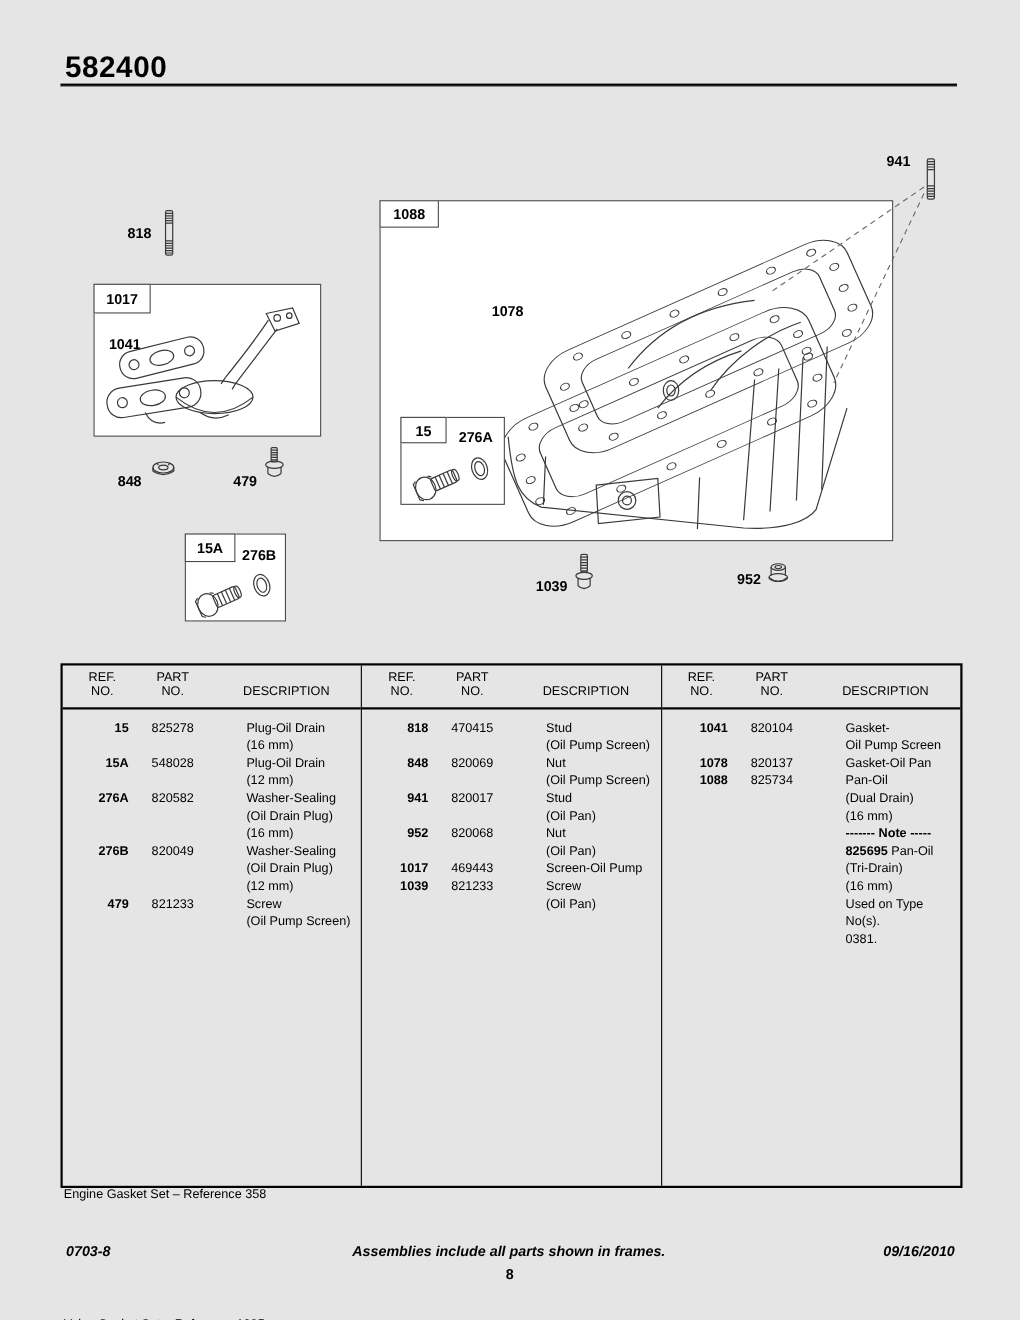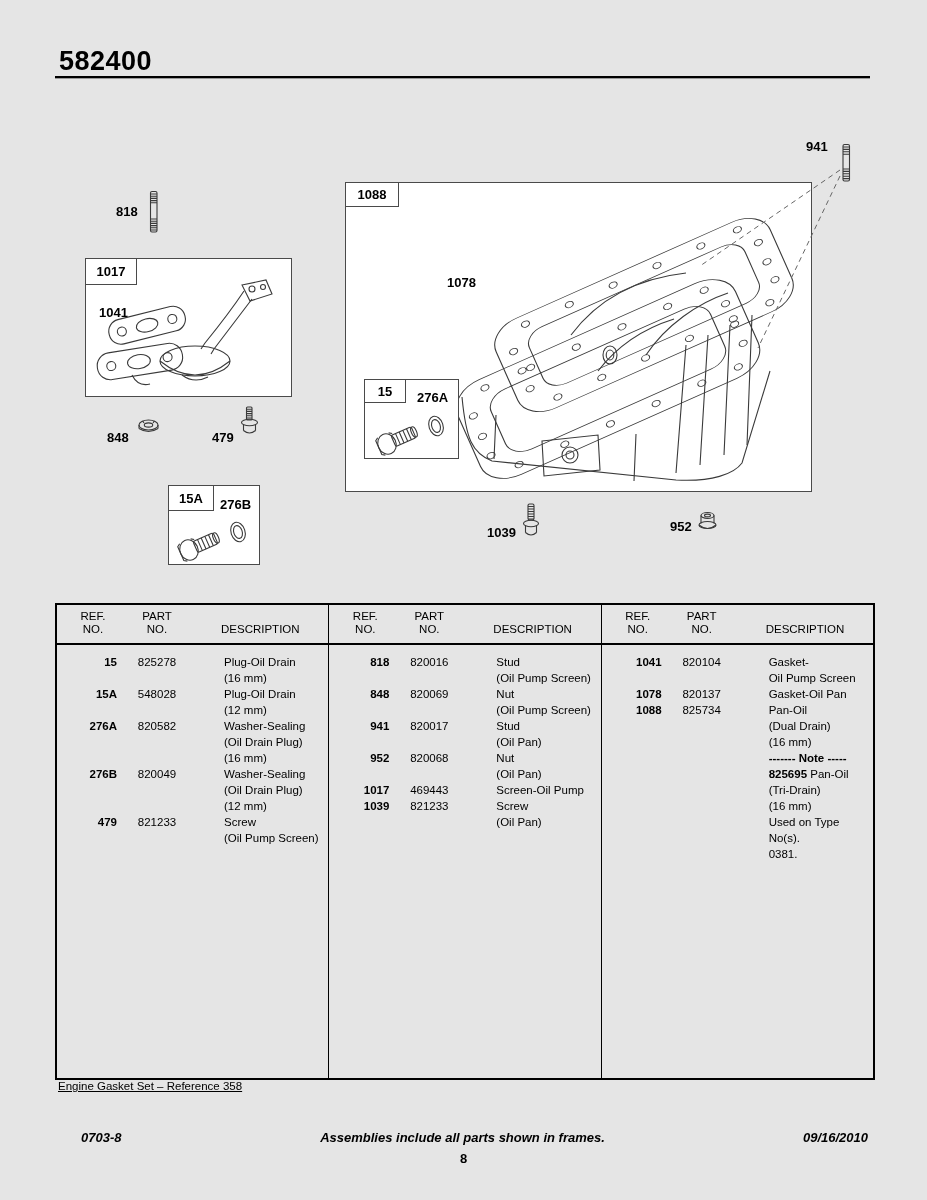--- a/index.html
+++ b/index.html
@@ -30,23 +30,23 @@
   .phead .h { line-height:13px; text-align:center; }
   .phead .hdesc { align-self:end; padding-left:24px; line-height:13px; }
   .pbody { padding:9px 4px 0 12px; font-size:11.5px; }
   .prow { display:grid; grid-template-columns:48px 60px auto; column-gap:10px; align-items:start; }
   .prow .ref  { font-weight:bold; text-align:right; line-height:16px; }
   .prow .part { font-weight:normal; text-align:center; line-height:16px; }
   .prow .desc { line-height:16px;margin-left:27px; }
   .prow .desc .dline { line-height:16px; }
 
   
-  .footnote { position:absolute; left:58px; font-size:11.5px; line-height:13px;text-decoration:underline; }
+  .footnote { position:absolute; left:58px; font-size:11.5px; line-height:13px; }
   .footer-row { position:absolute; left:55px; top:1130px; width:815px; font-size:13px; font-style:italic; font-weight:bold; }
-  .footer-left { position:absolute; left:5px; top:0;margin-left:21px; }
+  .footer-left { position:absolute; left:5px; top:0; }
   .footer-center { position:absolute; left:0; right:0; text-align:center; top:0; }
   .footer-right { position:absolute; right:2px; top:0; }
   .page-num { position:absolute; left:0; width:927px; top:1151px; text-align:center; font-size:13px; font-weight:bold; }
 </style>
 </head>
 <body>
 
 <div class="page">
 
   <div class="doc-title">582400</div>
@@ -318,21 +318,21 @@
     </div>
     <div class="pcol">
       <div class="phead">
         <div class="h"><span>REF.</span><br><span>NO.</span></div>
         <div class="h"><span>PART</span><br><span>NO.</span></div>
         <div class="hdesc">DESCRIPTION</div>
       </div>
       <div class="pbody">
           <div class="prow">
             <div class="ref">818</div>
-            <div class="part">820016</div>
+            <div class="part">470415</div>
             <div class="desc">
               <div class="dline">Stud</div>
               <div class="dline">(Oil Pump Screen)</div>
             </div>
           </div>
           <div class="prow">
             <div class="ref">848</div>
             <div class="part">820069</div>
             <div class="desc">
               <div class="dline">Nut</div>

